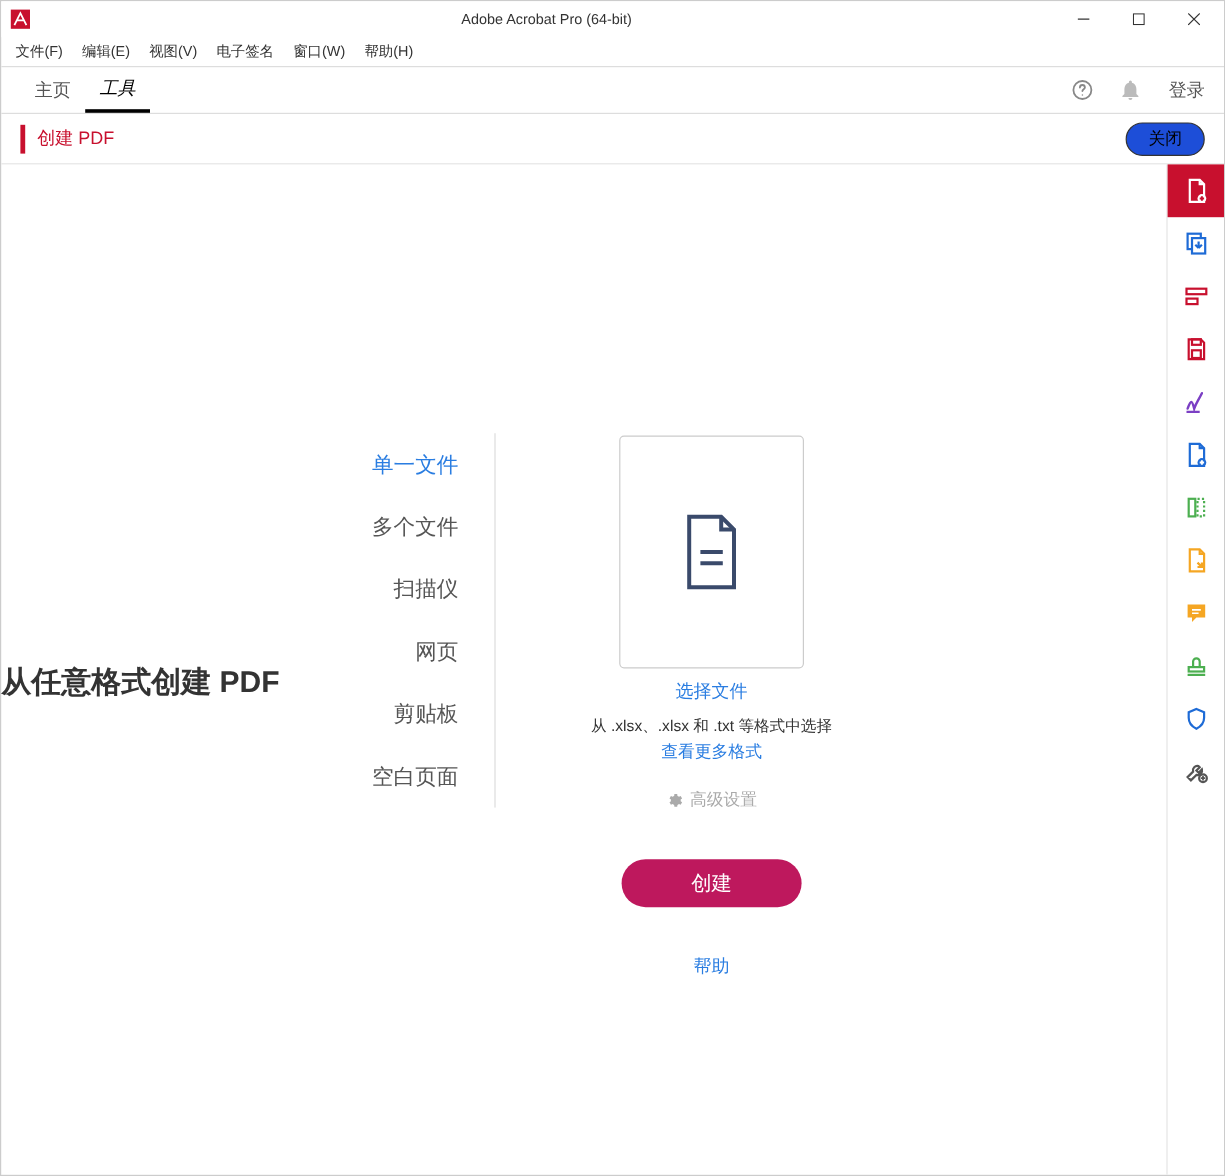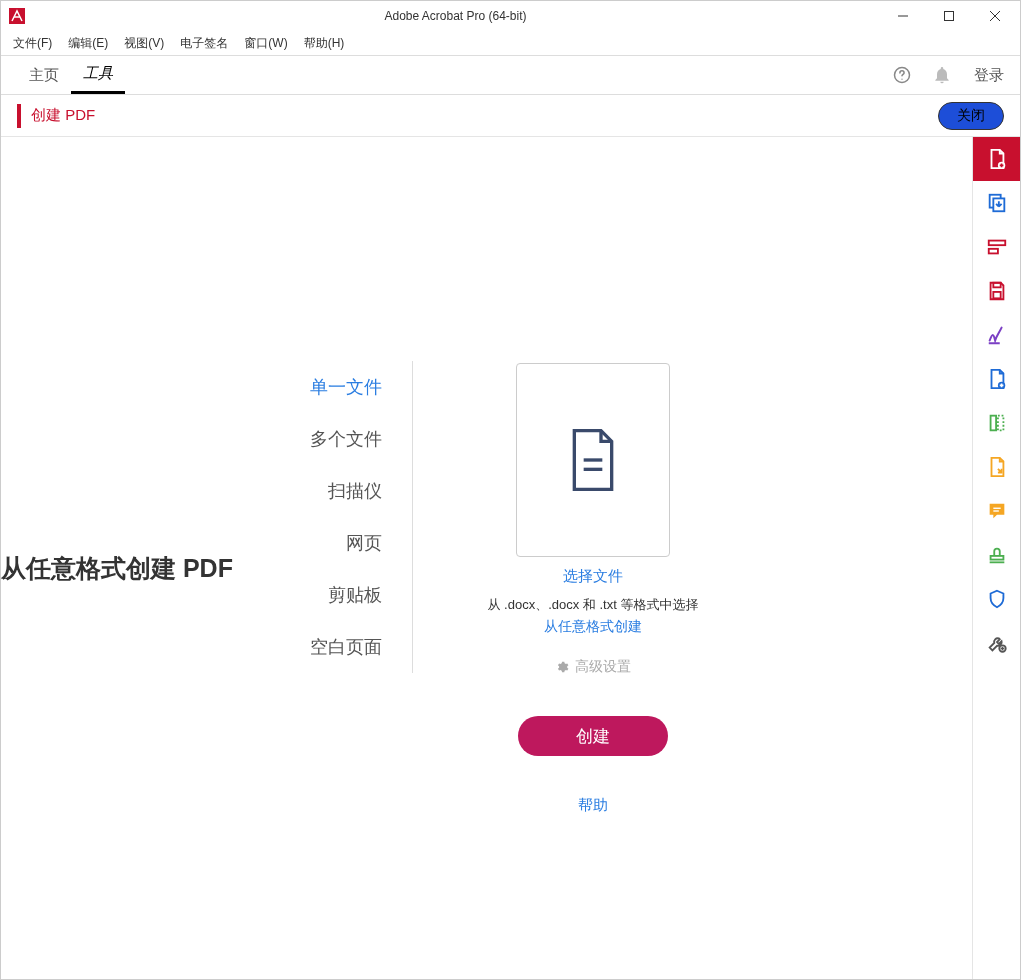--- a/index.html
+++ b/index.html
@@ -137,22 +137,22 @@
       <div class="center">
         <div class="filebox">
           <svg viewBox="0 0 40 48">
             <path d="M6 2 H26 L34 10 V46 H6 Z"></path>
             <path d="M26 2 V10 H34"></path>
             <line x1="13" y1="24" x2="27" y2="24"></line>
             <line x1="13" y1="31" x2="27" y2="31"></line>
           </svg>
         </div>
         <div class="selectfile">选择文件</div>
-        <div class="formats">从 .docx、.docx 和 .txt 等格式中选择</div>
-        <div class="moreformats">从任意格式创建</div>
+        <div class="formats">从 .xlsx、.xlsx 和 .txt 等格式中选择</div>
+        <div class="moreformats">查看更多格式</div>
         <div class="advanced">
           <svg viewBox="0 0 24 24" fill="#aaa">
               <path d="M12 8a4 4 0 100 8 4 4 0 000-8zm9 4a7.9 7.9 0 00-.1-1.2l2.1-1.6-2-3.4-2.5 1a8 8 0 00-2.1-1.2L16 3h-4l-.4 2.6a8 8 0 00-2.1 1.2l-2.5-1-2 3.4 2.1 1.6A8 8 0 007 12c0 .4 0 .8.1 1.2L5 14.8l2 3.4 2.5-1a8 8 0 002.1 1.2L12 21h4l.4-2.6a8 8 0 002.1-1.2l2.5 1 2-3.4-2.1-1.6c.1-.4.1-.8.1-1.2z"></path>
             </svg>
           <span>高级设置</span>
         </div>
         <button class="createbtn">创建</button>
         <div class="helplink">帮助</div>
       </div>
     </div>

